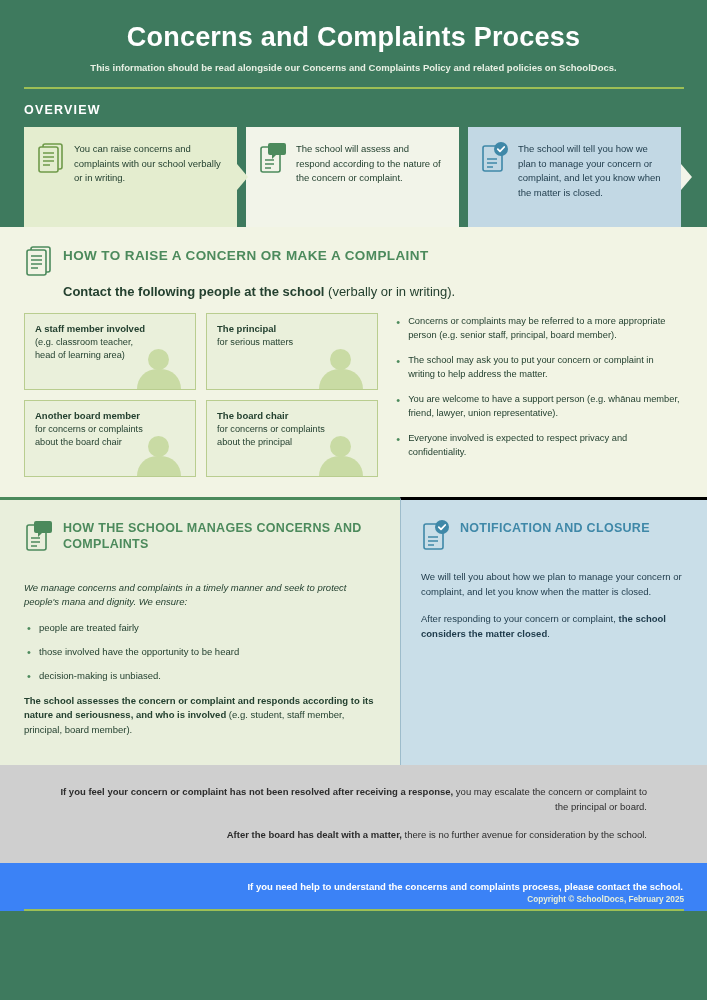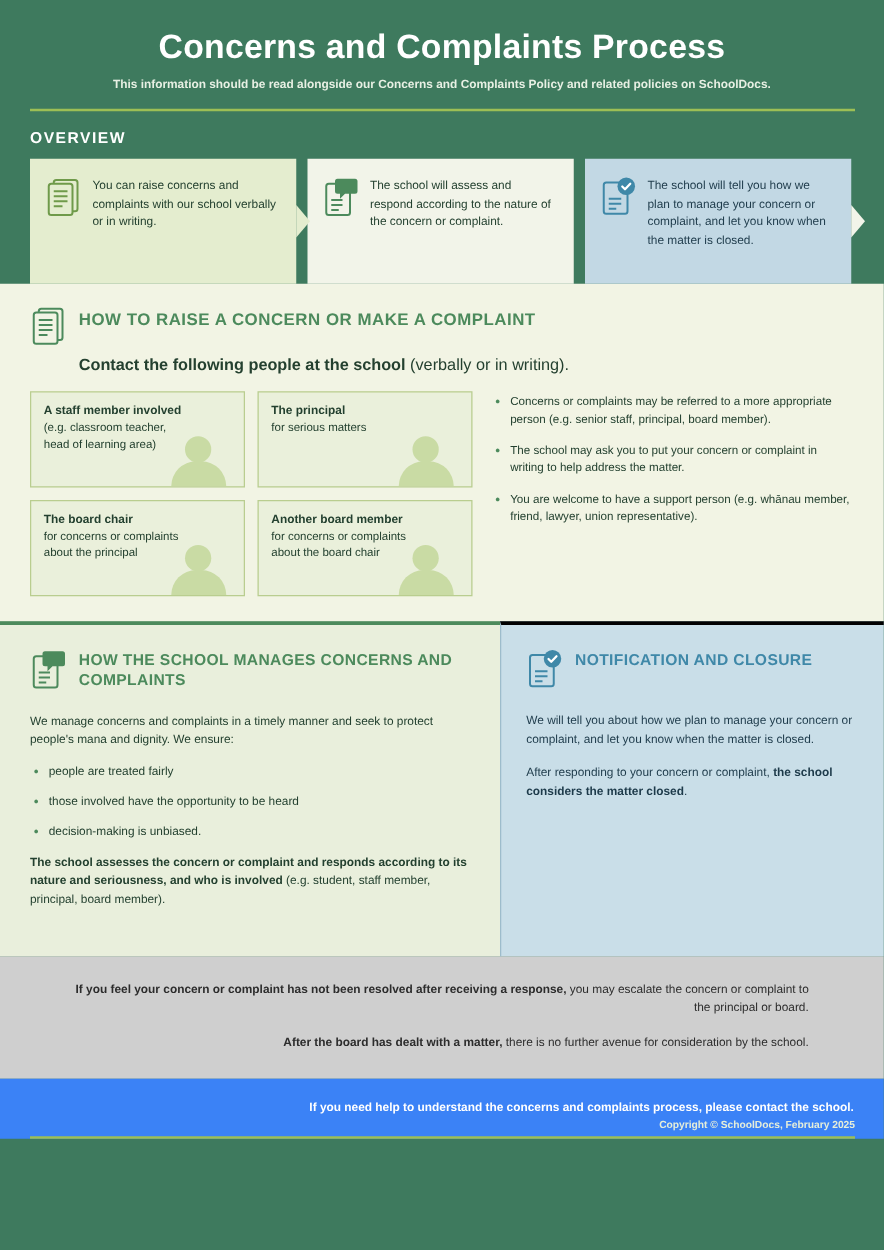--- a/index.html
+++ b/index.html
@@ -95,21 +95,21 @@
 
   .col-head { display: flex; align-items: flex-start; gap: 9px; }
   .col-head .h2t {
     font-size: 12.5px; font-weight: bold; letter-spacing: 0.3px; line-height: 1.3;
     text-transform: uppercase; padding-top: 2px;
   }
   .col-manage .h2t { color: #4c8a5c; }
   .col-notify .h2t { color: #3f88a8; }
 
   .col-manage p, .col-notify p { font-size: 9.5px; color: #23402f; line-height: 1.55; }
-  .col-manage .p1 { margin-top: 18px; }
+  .col-manage .p1 { margin-top: 28px; font-style: italic; }
   .mlist { margin: 11px 0 0 3px; }
   .mlist li {
     list-style: none; font-size: 9.5px; color: #23402f; line-height: 1.5;
     margin-bottom: 10px; padding-left: 12px; position: relative;
   }
   .mlist li:before { content: "•"; position: absolute; left: 0; top: -1px; color: #4c8a5c; font-size: 11px; }
   .bold-block { font-size: 9.5px; color: #23402f; line-height: 1.55; margin-top: 6px; }
   .bold-block b { font-weight: bold; }
 
   .col-notify .p1 { margin-top: 18px; color: #1d3a4a; }
@@ -224,43 +224,44 @@
         <div class="contact-card">
           <div class="ct-title">The principal</div>
           <div class="ct-desc">for serious matters</div>
           <div class="person">
               <div class="head"></div>
               <div class="body"></div>
             </div>
         </div>
 
         <div class="contact-card">
+          <div class="ct-title">Another board member</div>
+          <div class="ct-desc">for concerns or complaints about the board chair</div>
+          <div class="person">
+              <div class="head"></div>
+              <div class="body"></div>
+            </div>
+        </div>
+
+        <div class="contact-card">
           <div class="ct-title">The board chair</div>
           <div class="ct-desc">for concerns or complaints about the principal</div>
           <div class="person">
               <div class="head"></div>
               <div class="body"></div>
             </div>
         </div>
 
-        <div class="contact-card">
-          <div class="ct-title">Another board member</div>
-          <div class="ct-desc">for concerns or complaints about the board chair</div>
-          <div class="person">
-              <div class="head"></div>
-              <div class="body"></div>
-            </div>
-        </div>
-
       </div>
 
       <ul class="bullets">
         <li>Concerns or complaints may be referred to a more appropriate person (e.g. senior staff, principal, board member).</li>
         <li>The school may ask you to put your concern or complaint in writing to help address the matter.</li>
         <li>You are welcome to have a support person (e.g. whānau member, friend, lawyer, union representative).</li>
+        <li>Everyone involved is expected to respect privacy and confidentiality.</li>
       </ul>
     </div>
   </div>
 
   <div class="two-col">
 
     <div class="col-manage">
       <div class="col-head">
         <div class="icon-box">
           <svg width="30" height="34" viewBox="0 0 30 34">

